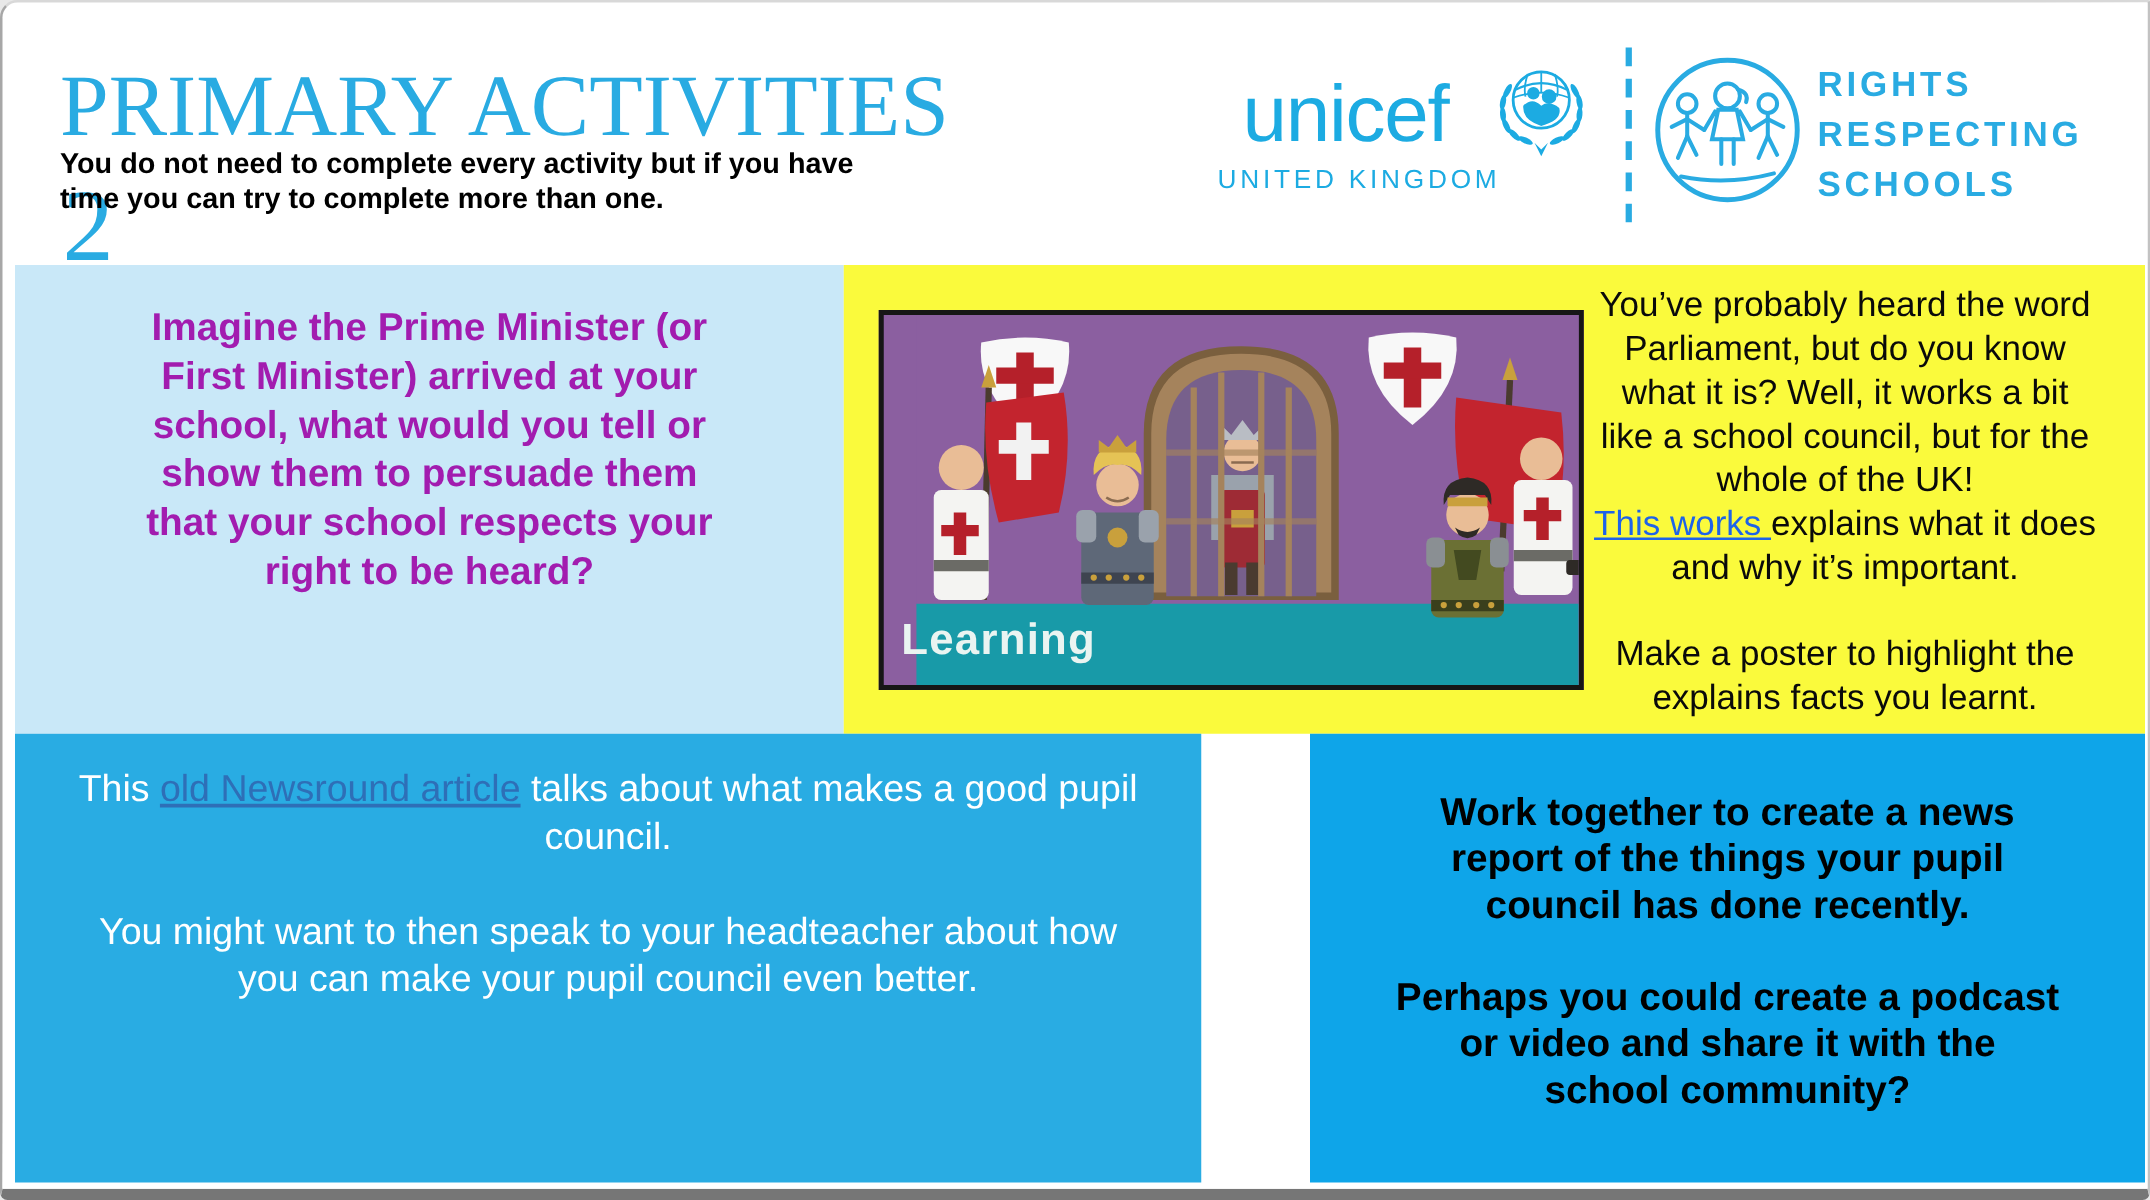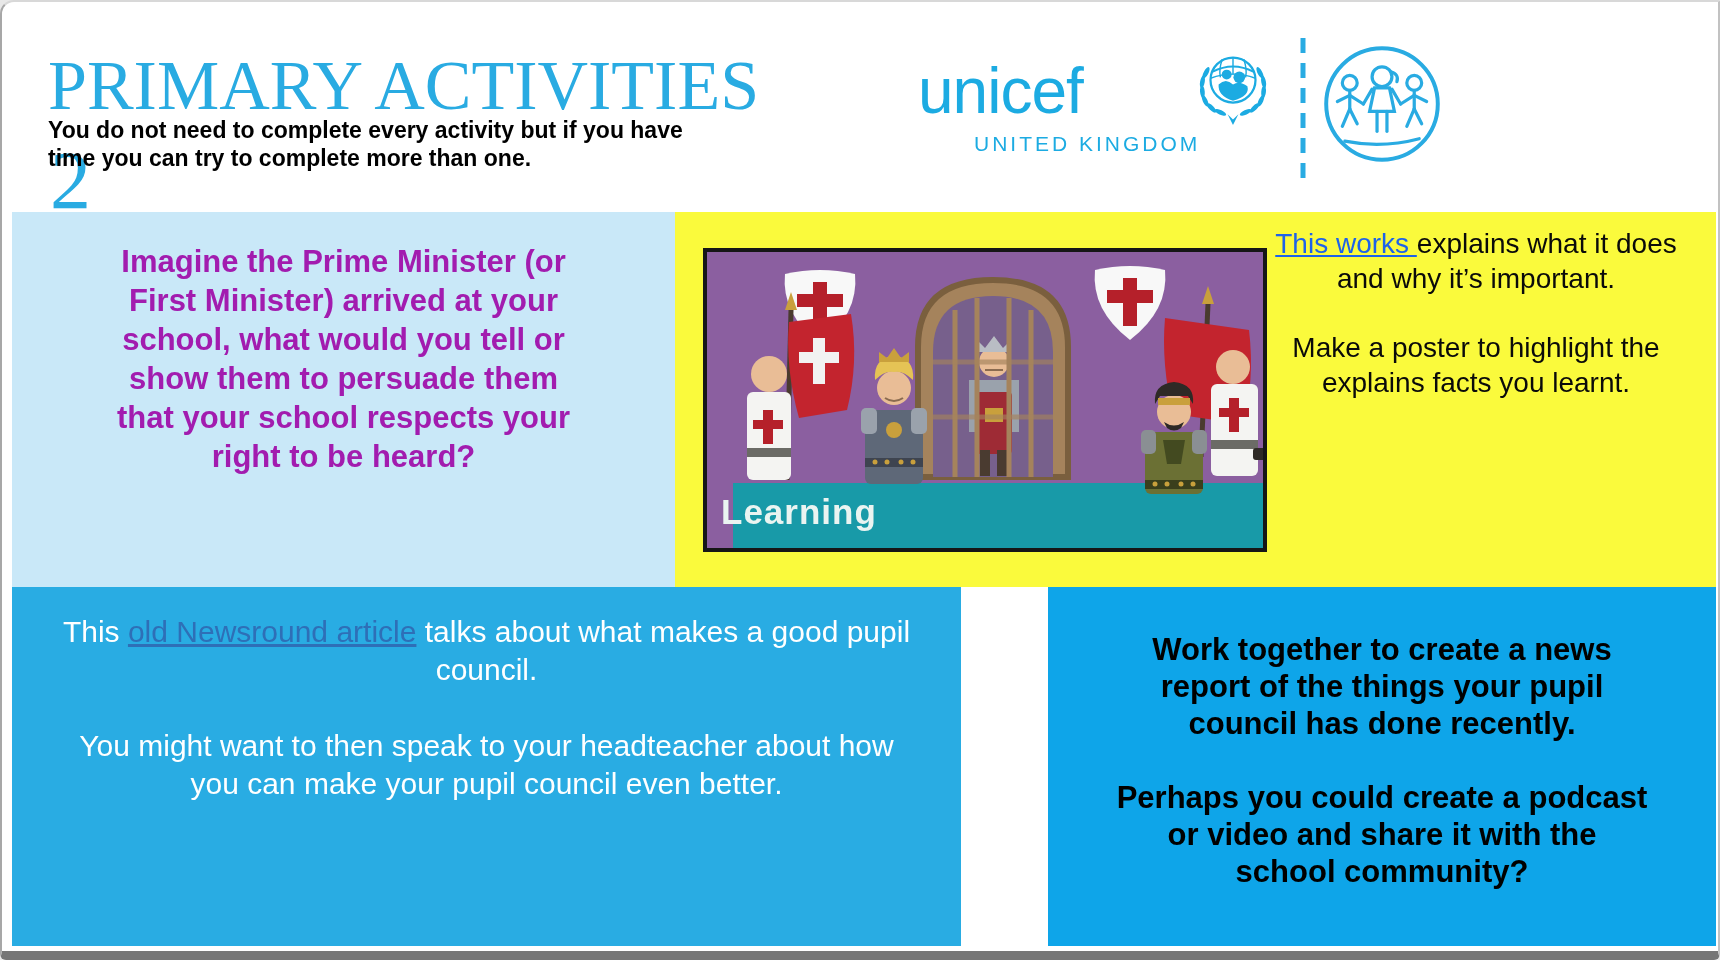--- a/index.html
+++ b/index.html
@@ -20,21 +20,21 @@
   .slide-number{
     position:absolute; left:48px; top:132px; z-index:1;
     font-family:"Liberation Serif", serif; font-size:82px; color:#29ABE2;
   }
   .subtitle{
     position:absolute; left:46px; top:114px; z-index:2;
     font-size:23px; font-weight:bold; color:#000; line-height:28px;
     white-space:pre-line;
   }
   .unicef-wordmark{
-    position:absolute; left:916px; top:52px;
+    position:absolute; left:992px; top:52px;
     font-size:64px; color:#1CABE2; font-weight:500; letter-spacing:-1px;
   }
   .unicef-sub{
     position:absolute; left:972px; top:130px;
     font-size:21px; color:#1CABE2; letter-spacing:3px; font-weight:400;
   }
   .unicef-emblem{ position:absolute; left:1186px; top:44px; width:90px; height:86px;}
   .divider-dashed{ position:absolute; left:1297px; top:34px; width:8px; height:142px;}
   .rrs-circle{ position:absolute; left:1318px; top:40px; width:124px; height:124px;}
   .rrs-text{
@@ -162,20 +162,23 @@
       <circle cx="76" cy="33" r="6"></circle>
       <path d="M76,39 L76,54"></path>
       <path d="M76,43 L65,50"></path>
       <path d="M76,43 L86,48"></path>
       <path d="M76,54 L70,68"></path>
       <path d="M76,54 L82,66"></path>
       <path d="M20,80 Q50,86 80,78"></path>
     </svg>
   </span>
 
+  <div class="rrs-text">RIGHTS
+RESPECTING
+SCHOOLS</div>
 
   <div class="card card-prompt">
     <div class="txt">Imagine the Prime Minister (or
 First Minister) arrived at your
 school, what would you tell or
 show them to persuade them
 that your school respects your
 right to be heard?</div>
   </div>
 
@@ -275,20 +278,25 @@
           <rect x="496" y="146" width="10" height="34" fill="#B5202A"></rect>
           <rect x="486" y="156" width="30" height="9" fill="#B5202A"></rect>
           <rect x="478" y="188" width="47" height="9" fill="#6b6b66"></rect>
           <rect x="520" y="196" width="14" height="12" rx="3" fill="#2e2a26"></rect>
         </g>
       </svg>
       <div class="cartoon-caption">Learning</div>
     </div>
 
     <div class="parl-text">
+      <p>You’ve probably heard the word
+Parliament, but do you know
+what it is? Well, it works a bit
+like a school council, but for the
+whole of the UK!</p>
       <p class="video-line"><a href="#" class="link-bright">This works </a><span>explains what it does and why it’s important.</span></p>
       <p class="task">Make a poster to highlight the
 explains facts you learnt.</p>
     </div>
   </div>
 
   <div class="card card-newsround">
     <div class="inner">
       <p class="rich"><span>This </span><a href="#" class="link-dark">old Newsround article</a><span> talks about what makes a good pupil council.</span></p>
       <p>You might want to then speak to your headteacher about how

